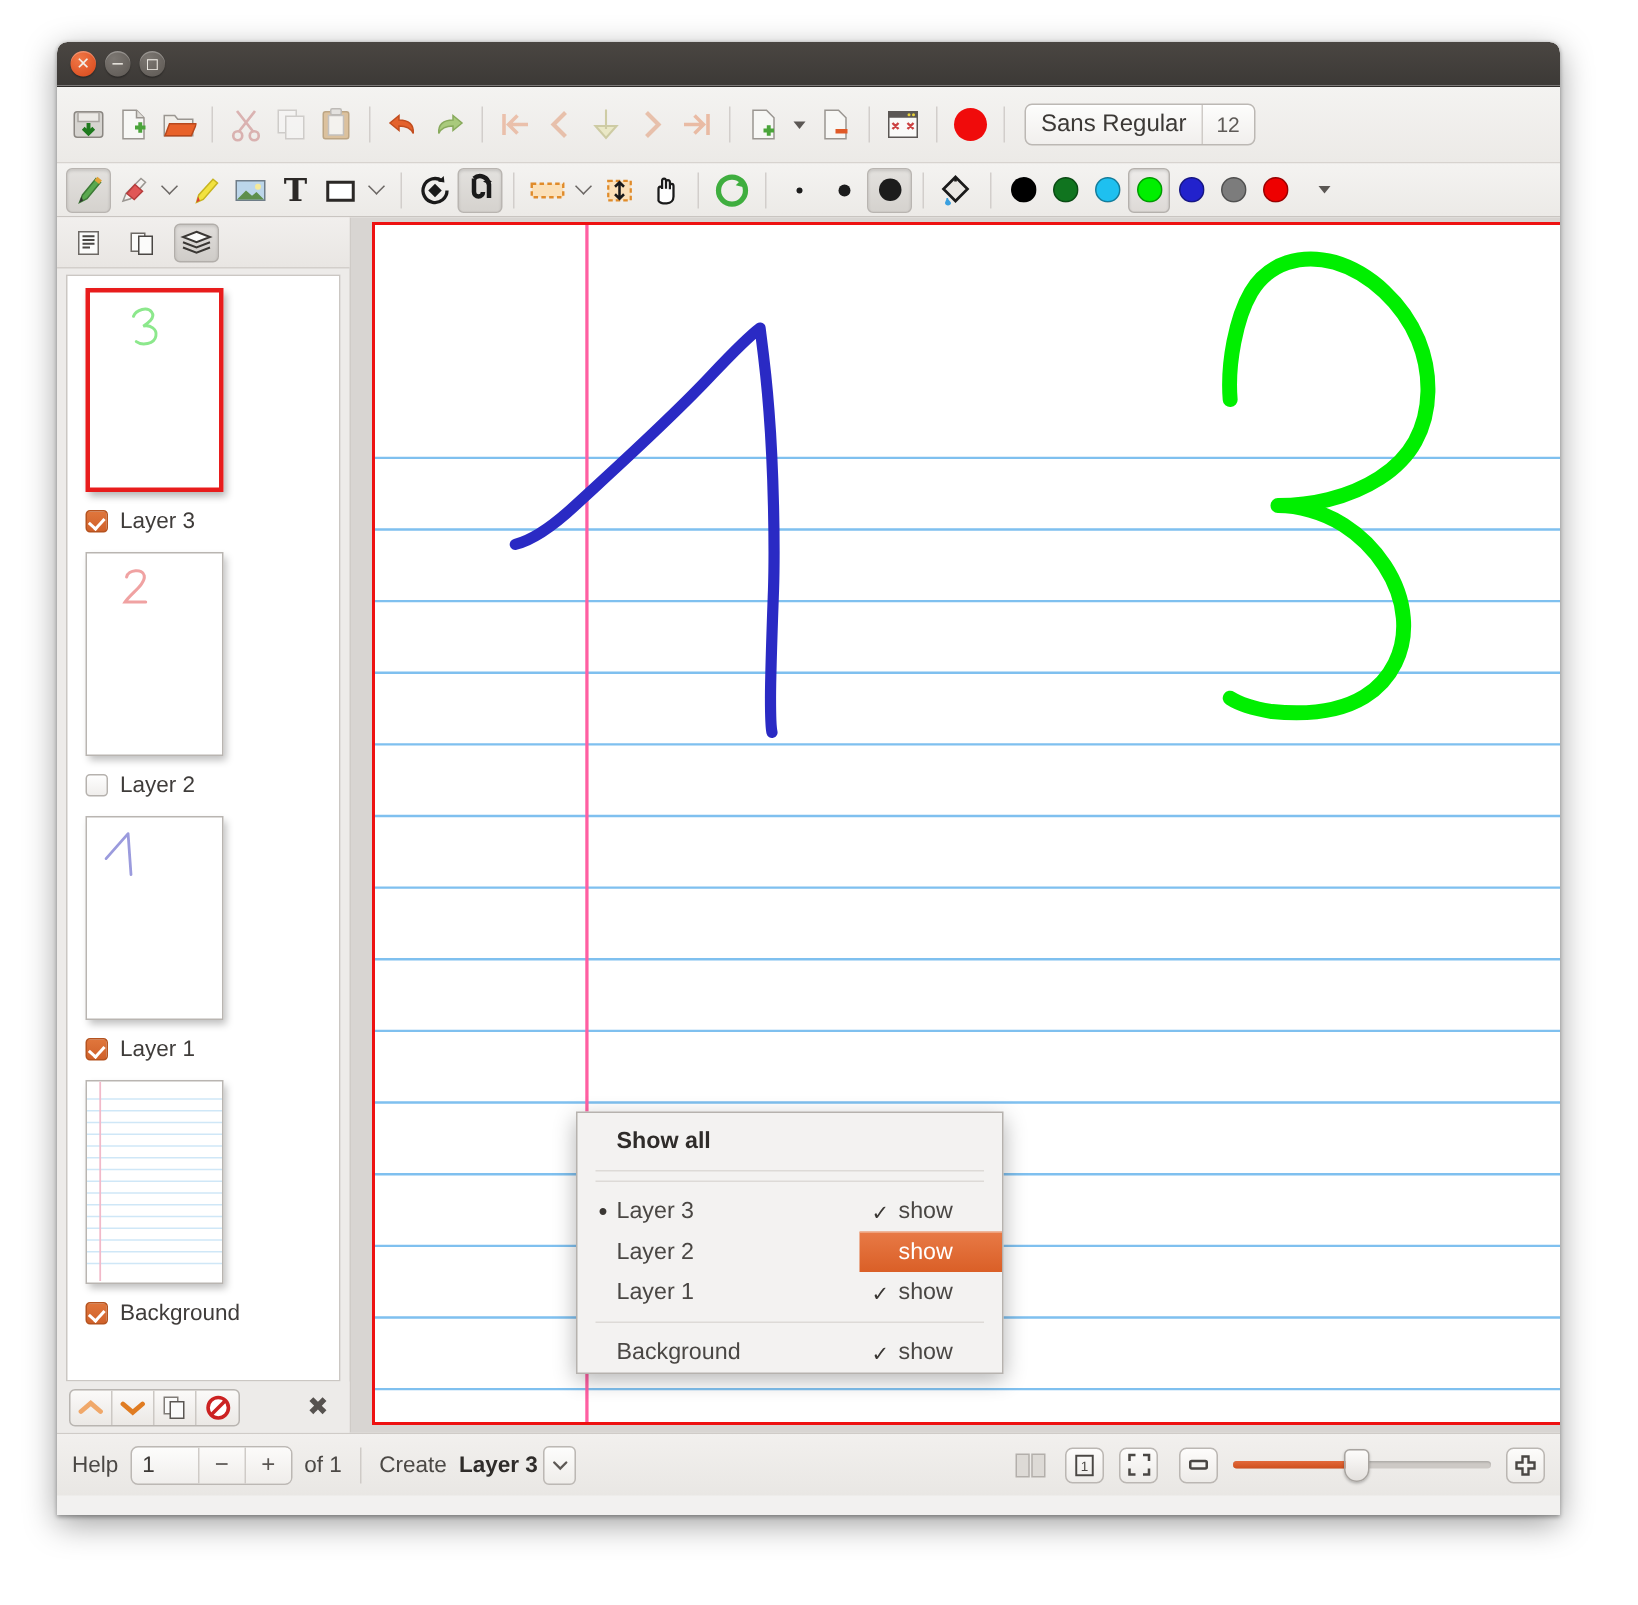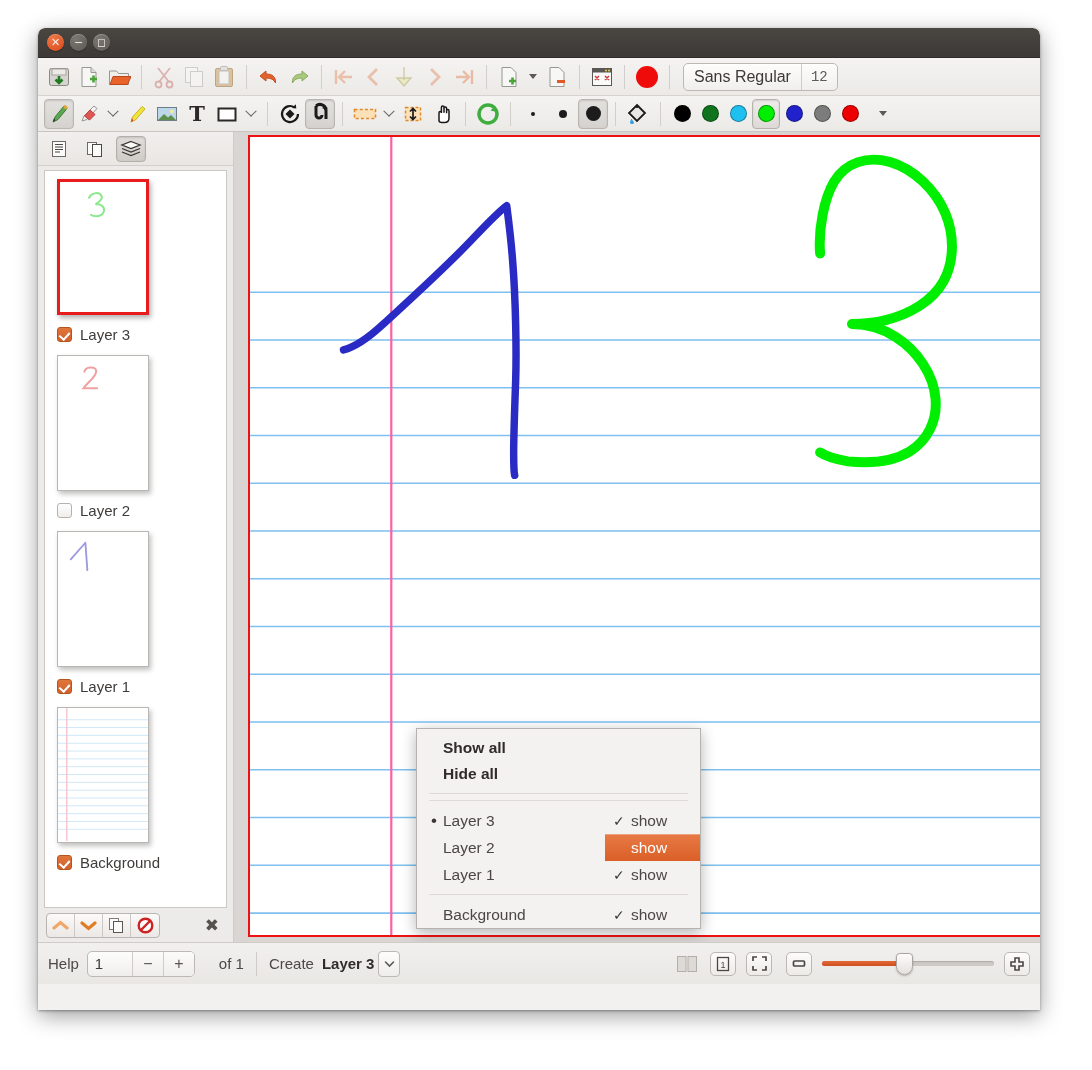--- a/index.html
+++ b/index.html
@@ -45,21 +45,21 @@
   
   .menubar {
     height: 26px; background: linear-gradient(#433f3b,#3b3835);
     display:flex; align-items:center; padding-left:10px; gap:0px;
     border-bottom: 1px solid #dedad6;
   }
   .menubar .mi { color:#e9e5e0; font-size:14.5px; padding: 2px 9px; cursor:default; }
 
   
   .toolbar {
-    height: 38px; background: linear-gradient(#f4f3f1,#eceae7);
+    height: 51px; background: linear-gradient(#f4f3f1,#eceae7);
     display:flex; align-items:center; padding: 0 6px;
     border-bottom: 1px solid #d7d3cf;
   }
   .toolbar2 { height: 36px; border-bottom: 1px solid #c9c5c1; }
   .tb-sep { width:1px; height:24px; background:#d2cecb; margin:0 7px; flex:none; }
   .tbtn {
     width: 30px; height: 30px; flex:none; display:flex; align-items:center; justify-content:center;
     border-radius:4px; position:relative;
   }
   .tbtn.active {
@@ -79,21 +79,21 @@
 
   
   .fontbox {
     display:flex; align-items:center; height:28px;
     border:1px solid #bcb8b4; border-radius:5px;
     background: linear-gradient(#fdfdfc,#f1efed);
     box-shadow: inset 0 1px 0 #fff;
     margin-left:6px; overflow:hidden;
   }
   .fontbox .fname { padding: 0 10px; font-size:16px; color:#3c3936; }
-  .fontbox .fsize { padding: 0 9px; font-size:14px; color:#5e5a57; border-left:1px solid #cfcbc7; height:100%; display:flex; align-items:center;font-family:Liberation Mono, monospace;}
+  .fontbox .fsize { padding: 0 9px; font-size:14px; color:#5e5a57; border-left:1px solid #cfcbc7; height:100%; display:flex; align-items:center;}
 
   
   .cdot { width:17px; height:17px; border-radius:50%; border:1px solid rgba(0,0,0,.35); }
   .cwrap { width:28px;height:30px;display:flex;align-items:center;justify-content:center;border-radius:4px;}
   .cwrap.sel { background: linear-gradient(#eeecea,#ddd9d6); border:1px solid #b5b1ad;
                box-shadow: inset 0 1px 2px rgba(0,0,0,.12); }
 
   
   .thick { background:#1c1c1c; border-radius:50%; }
 
@@ -593,23 +593,22 @@
             <path d="M94 214c12-3 26-13 40-26 26-24 64-58 92-88 18-19 28-28 32-31
                      1 8 4 29 6 56 3 38 4 90 3 120-1 28-2 55-2 72 0 11 0 19 1 23" fill="none" stroke="#2a2ac4" stroke-width="7.5" stroke-linecap="round" stroke-linejoin="round"></path>
 
             <path d="M573 117c-2-24 4-55 14-72 12-20 34-26 56-20 24 7 46 28 56 52
                      9 22 9 48-2 68-11 20-34 33-58 39-12 3-24 4-34 4
                      13 0 30 4 44 13 22 14 38 38 40 62 2 22-8 42-26 53
                      -18 11-42 12-62 10-12-2-22-5-28-9" fill="none" stroke="#00ef00" stroke-width="10" stroke-linecap="round" stroke-linejoin="round"></path>
           </svg>
         </div>
 
-        <div class="ctxmenu" style="left:182px; top:596px;">
+        <div class="ctxmenu" style="left:150px; top:596px;">
           <div class="cm-item">Show all</div>
-          <div class="cm-item">Hide all</div>
           <div class="cm-sep"></div>
           <div class="cm-sep"></div>
 
           <div class="cm-lrow">
             <span class="bullet">•</span>
             <span class="lbl">Layer 3</span>
             <span class="cm-show">
               <span class="tick">✓</span>
               <span>show</span>
             </span>
@@ -651,21 +650,21 @@
       </div>
     </div>
 
     <div class="statusbar">
       <div class="sb-lbl">Help</div>
       <div class="spin">
         <input value="1" style="">
         <div class="sbtn">−</div>
         <div class="sbtn">+</div>
       </div>
-      <div class="sb-lbl" style="margin-left:24px;">of 1</div>
+      <div class="sb-lbl" style="margin-left:8px;">of 1</div>
       <div class="sb-sep"></div>
       <div class="sb-lbl">Create</div>
       <div class="layer-combo">
         <div class="val">Layer 3</div>
         <div class="combo-arrow">
           <svg width="11" height="8" viewBox="0 0 11 8">
             <path d="M1.5 2l4 4 4-4" fill="none" stroke="#5d5955" stroke-width="1.6" stroke-linecap="round"></path>
           </svg>
         </div>
       </div>

